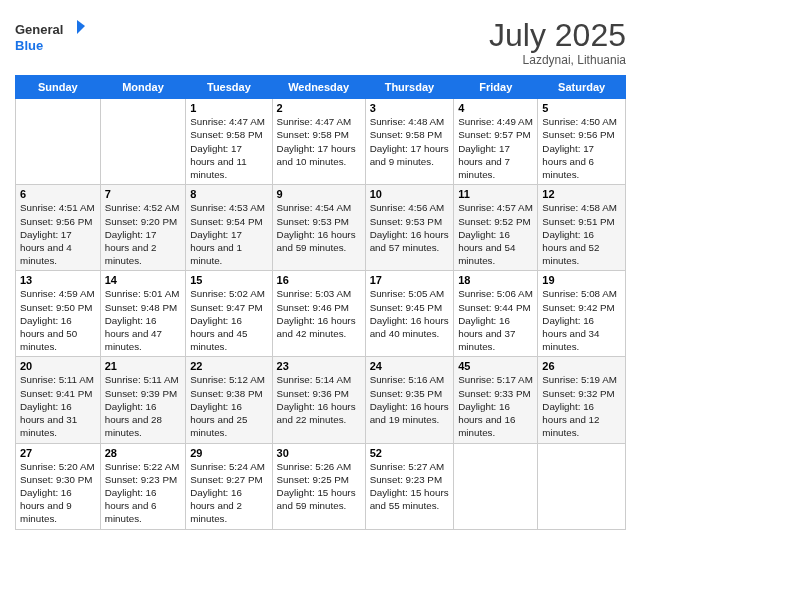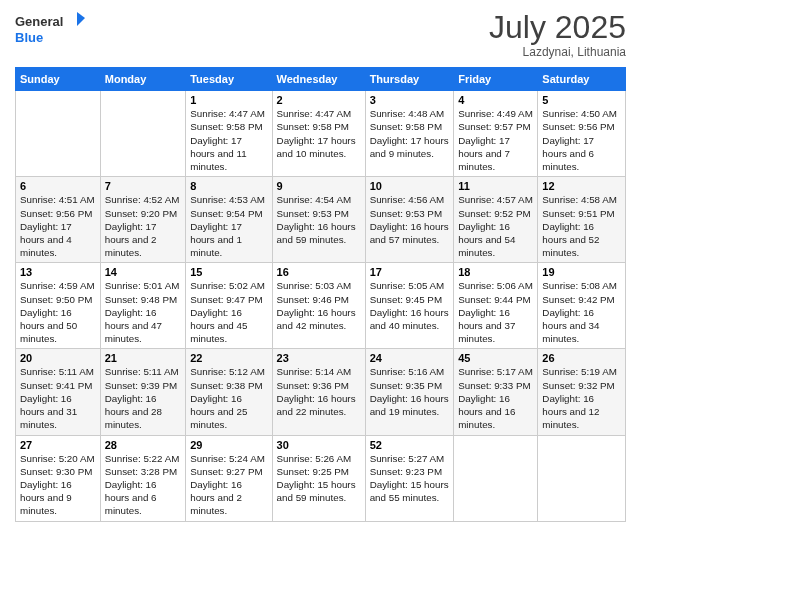--- a/index.html
+++ b/index.html
@@ -7,21 +7,21 @@
       font-family: Arial, sans-serif;
       background: #fff;
       width: 792px;
       height: 612px;
       overflow: hidden;
     }
     .page {
       width: 641px;
       min-height: 612px;
       background: #fff;
-      padding: 10px 15px;
+      padding: 18px 15px;
     }
     .header {
       display: flex;
       justify-content: space-between;
       align-items: flex-start;
       margin-bottom: 8px;
     }
     .logo {
       display: flex;
       align-items: center;
@@ -42,21 +42,21 @@
     }
     .calendar {
       width: 100%;
       border-collapse: collapse;
       font-size: 10.5px;
     }
     .calendar th {
       background: #1a73e8;
       color: #fff;
       padding: 5px 4px;
-      text-align: left;
+      text-align: center;
       font-weight: bold;
       font-size: 11px;
       border: 1px solid #1a73e8;
     }
     .calendar td {
       border: 1px solid #ccc;
       vertical-align: top;
       padding: 3px 4px;
       width: 108px;
       min-height: 70px;
@@ -286,21 +286,21 @@
         <tr class="row-odd">
           <td>
             <span class="day-num">27</span>
             <div class="day-info">Sunrise: 5:20 AM
 Sunset: 9:30 PM
 Daylight: 16 hours and 9 minutes.</div>
           </td>
           <td>
             <span class="day-num">28</span>
             <div class="day-info">Sunrise: 5:22 AM
-Sunset: 3:28 PM
+Sunset: 9:23 PM
 Daylight: 16 hours and 6 minutes.</div>
           </td>
           <td>
             <span class="day-num">29</span>
             <div class="day-info">Sunrise: 5:24 AM
 Sunset: 9:27 PM
 Daylight: 16 hours and 2 minutes.</div>
           </td>
           <td>
             <span class="day-num">30</span>

